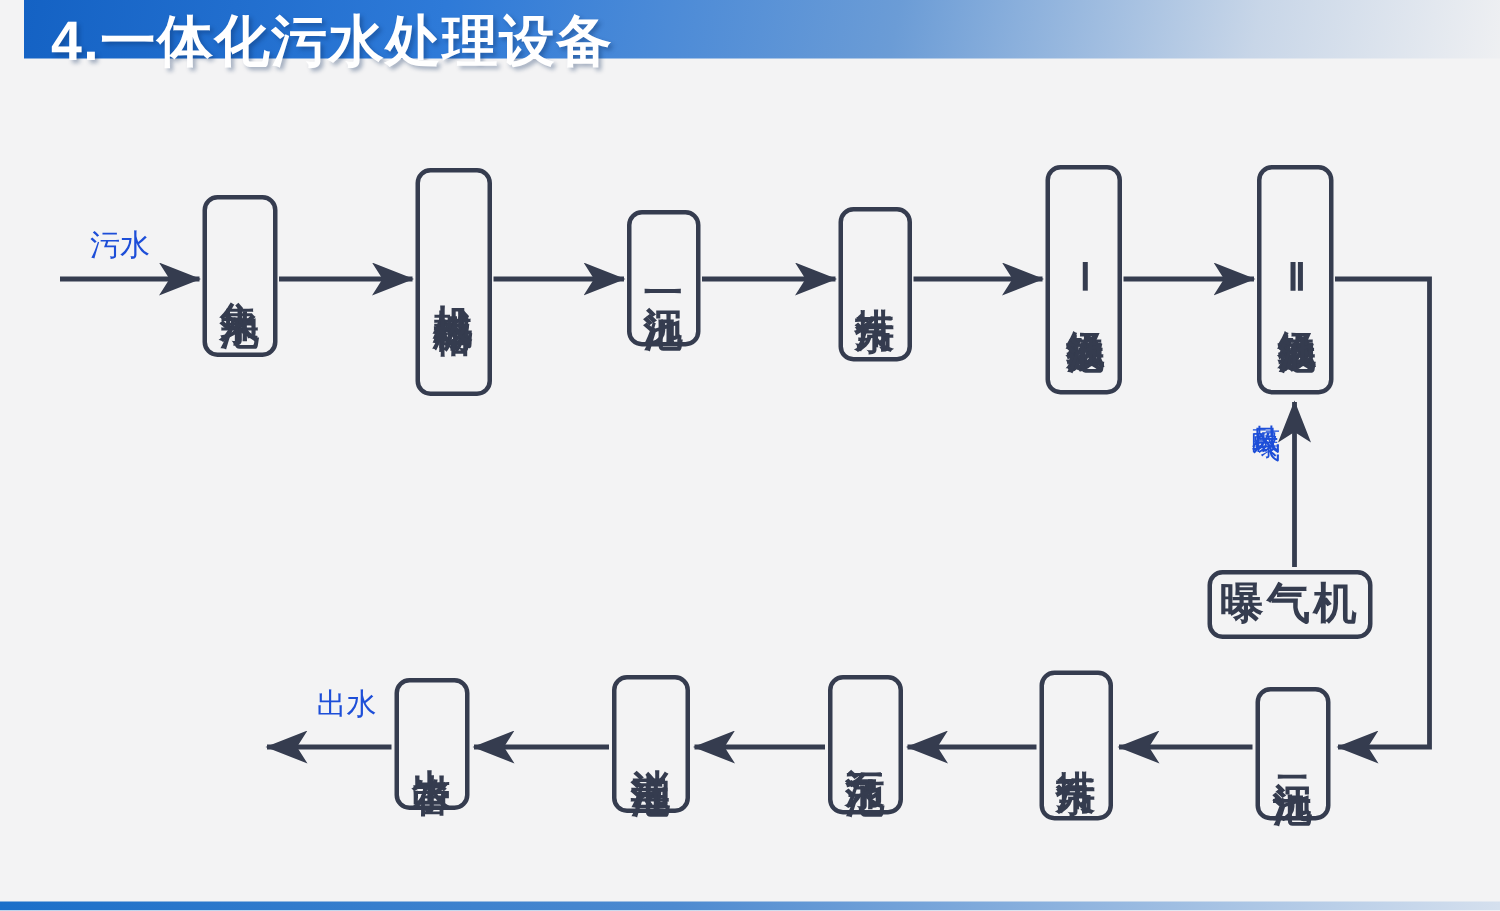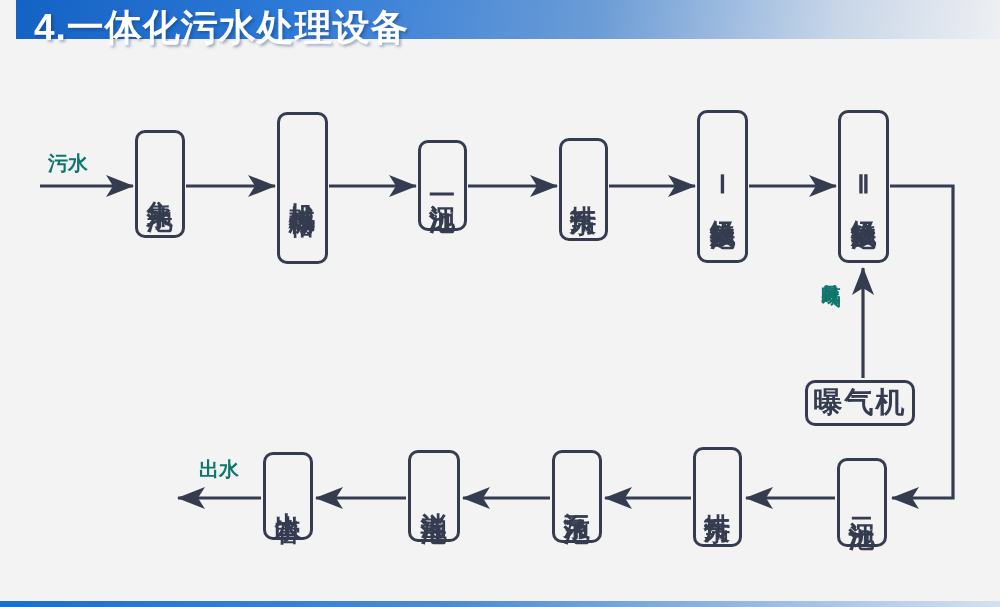--- a/index.html
+++ b/index.html
@@ -64,24 +64,25 @@
   .vnode.tight { letter-spacing: 1px; font-size: 25px; }
   .hnode {
     font-size: 29px;
     letter-spacing: 2px;
     font-family: Liberation Serif, serif;
   }
 
   
   .flow-label {
     position: absolute;
-    color: #0f766e;
-    font-weight: bold;
+    color: #1d4ed8;
+    font-weight: normal;
     font-size: 20px;
     white-space: nowrap;
+    margin-left: 12px;
   }
   .flow-label.vertical {
     writing-mode: vertical-rl;
     text-orientation: upright;
     font-size: 19px;
     letter-spacing: 2px;
     line-height: 1;
   }
 
   .connectors {

